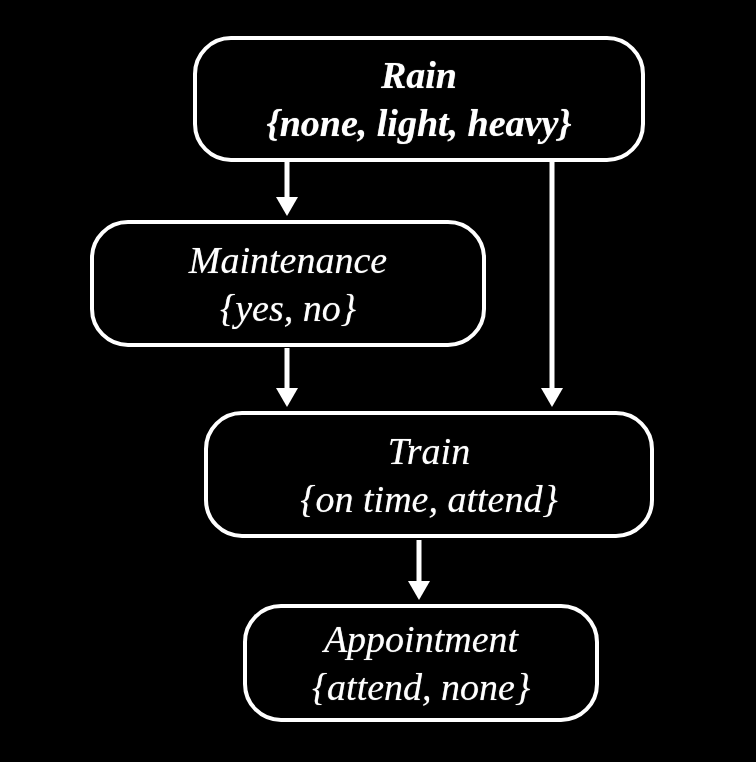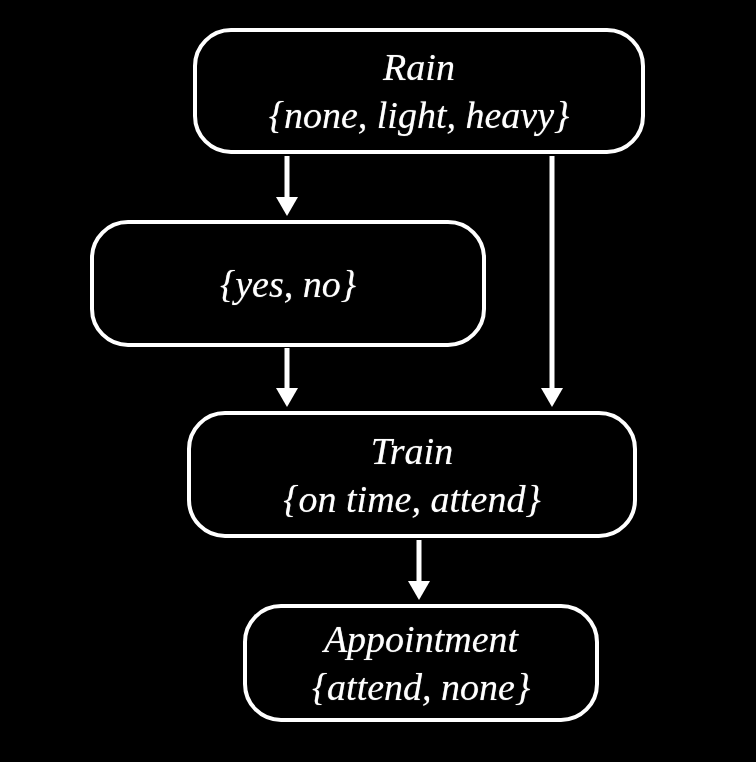--- a/index.html
+++ b/index.html
@@ -28,23 +28,23 @@
     display: flex;
     flex-direction: column;
     align-items: center;
     justify-content: center;
     text-align: center;
     text-shadow: 0 0 1px rgba(255,255,255,0.6);
   }
   .node .node-label { white-space: nowrap; }
   .node .node-values { white-space: nowrap; }
 
-  #node-rain        { left: 193px; top:  28px; width: 452px; height: 126px; }
+  #node-rain        { left: 193px; top:  36px; width: 452px; height: 126px; font-weight: bold; }
   #node-maintenance { left:  90px; top: 220px; width: 396px; height: 127px; }
-  #node-train       { left: 187px; top: 411px; width: 450px; height: 127px; }
+  #node-train       { left: 204px; top: 411px; width: 450px; height: 127px; }
   #node-appointment { left: 243px; top: 604px; width: 356px; height: 118px; }
 
   svg.edges {
     position: absolute;
     left: 0; top: 0;
     width: 756px;
     height: 762px;
     pointer-events: none;
   }
   svg.edges line {
@@ -78,20 +78,21 @@
       <polygon points="419,600 408,581 430,581"></polygon>
     </g>
   </svg>
 
   <div class="node" id="node-rain">
     <div class="node-label">Rain</div>
     <div class="node-values">{none, light, heavy}</div>
   </div>
 
   <div class="node" id="node-maintenance">
+    <div class="node-label">Maintenance</div>
     <div class="node-values">{yes, no}</div>
   </div>
 
   <div class="node" id="node-train">
     <div class="node-label">Train</div>
     <div class="node-values">{on time, attend}</div>
   </div>
 
   <div class="node" id="node-appointment">
     <div class="node-label">Appointment</div>

